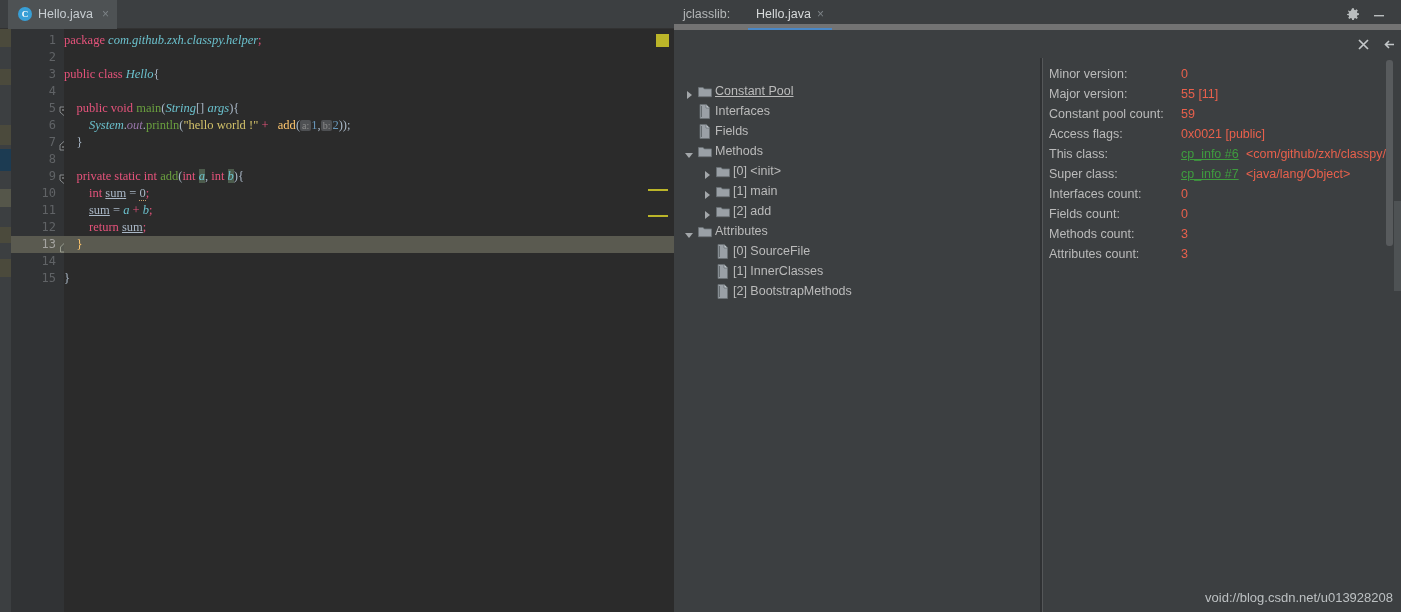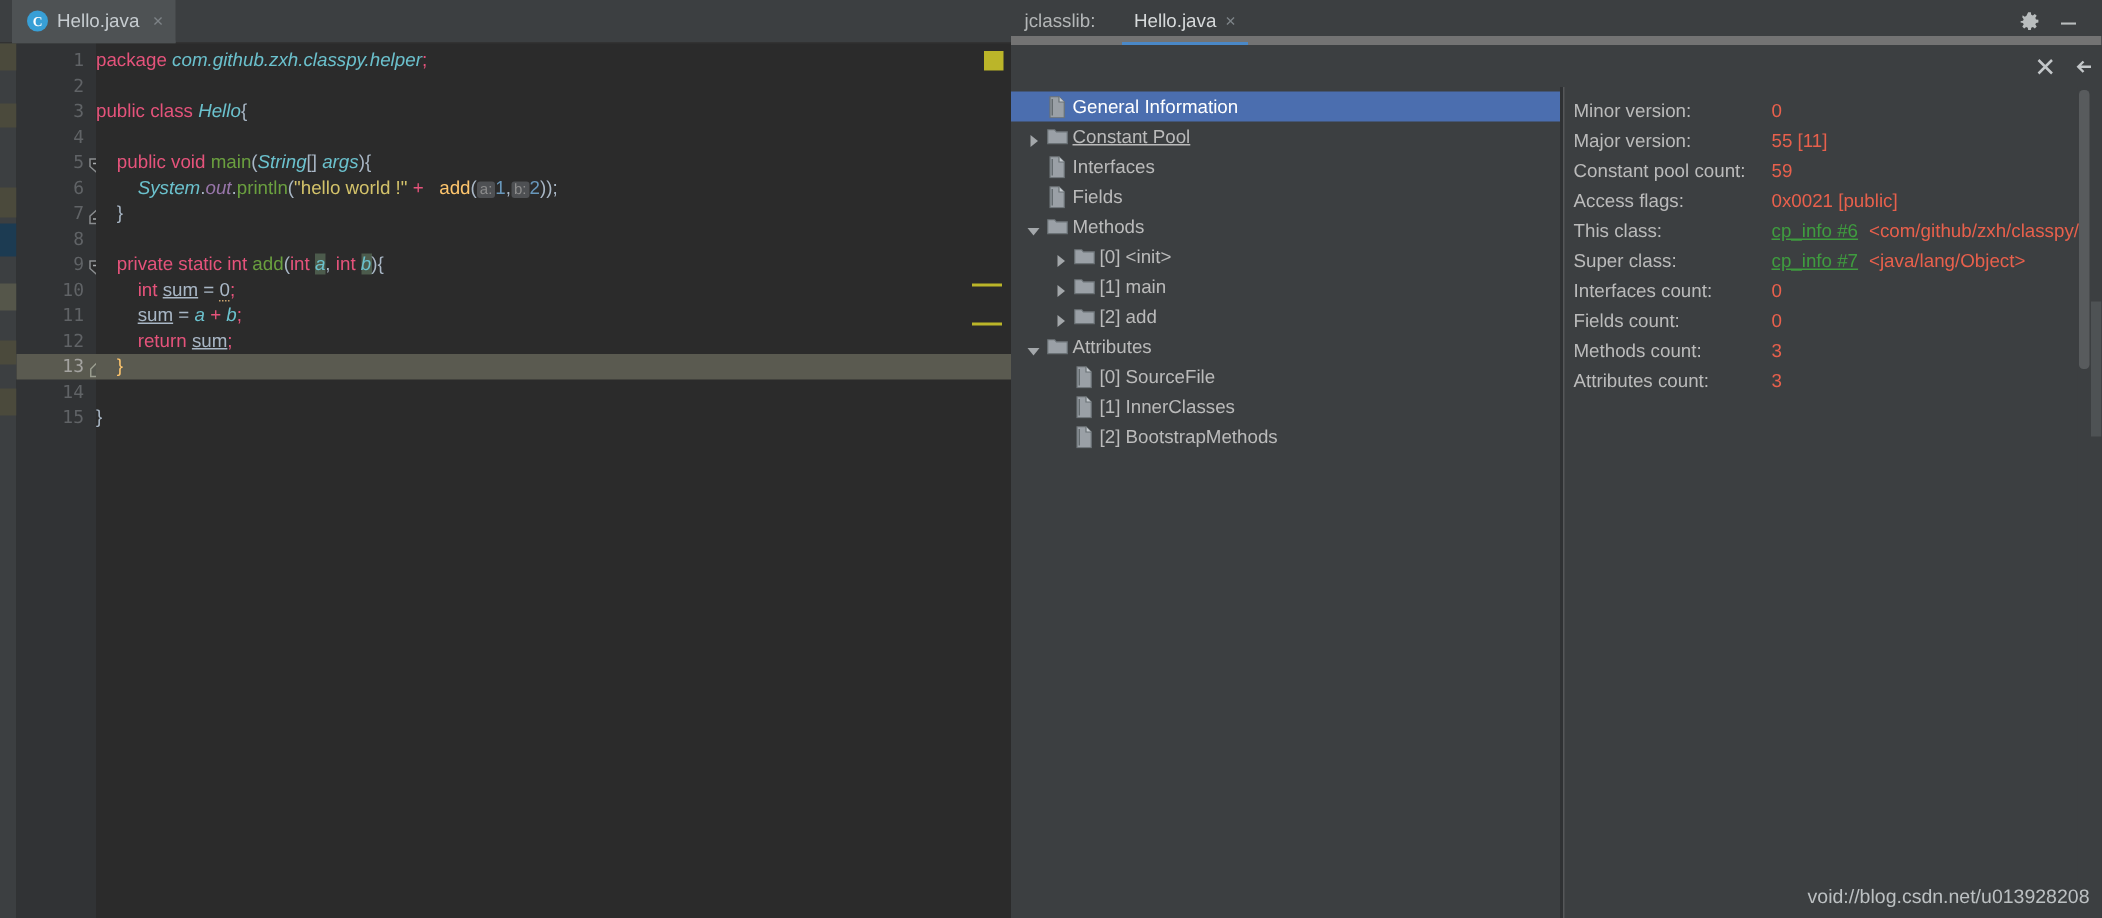--- a/index.html
+++ b/index.html
@@ -65,21 +65,21 @@
     position: absolute; left: 6px; width: 1px; background: #585b5d;
   }
   .foldbox {
     position: absolute; left: 1px; width: 11px; height: 11px;
   }
 
   
   #code {
     position: absolute; left: 64px; top: 29px; width: 578px; height: 583px;
     background: #2b2b2b;
-    font-family: Liberation Sans, sans-serif;
+    font-family: Liberation Serif, serif;
     font-size: 12.5px;
   }
   .cline {
     position: absolute; left: 0; width: 578px; height: 17px;
     line-height: 17px; white-space: pre;
   }
   .cline.hl { background: #5a5a50; }
   .pink { color: #e5537b; }
   .cy   { color: #6bc1cd; font-style: italic; }
   .pur  { color: #9876aa; font-style: italic; }
@@ -330,28 +330,20 @@
       </div>
       <div class="tb-icon" style="left:708px">
         <svg viewBox="0 0 17 17" width="17" height="17">
           <path d="M14 8.5 H3.5 M7 5 L3.5 8.5 L7 12" stroke="#c3c7c9" stroke-width="1.6" fill="none"></path>
         </svg>
       </div>
 
     </div>
 
     <div id="tree">
-        <div class="trow sel" style="top: 3px;">
-          <span class="ticon" style="left: 24px; top: 3px;"><svg width="13" height="15" viewBox="0 0 13 15">
-              <path d="M2 0.5 h6 l3.5 3.5 v10.5 h-9.5 z" fill="#9aa0a6" stroke="#6b7276" stroke-width="0.8"></path>
-              <path d="M8 0.5 v3.5 h3.5" fill="#c6cbd0" stroke="#6b7276" stroke-width="0.8"></path>
-              <path d="M3.5 2 v11" stroke="#5f666a" stroke-width="0.9"></path>
-            </svg></span>
-          <span class="tlab" style="left: 41px;">General Information</span>
-        </div>
         <div class="trow" style="top: 23px;">
           <span class="tw-arrow" style="left: 10px; top: 5px;"><svg width="10" height="10" viewBox="0 0 10 10">
               <path d="M3 1 L3 9 L8 5 Z" fill="#a3a7aa"></path>
             </svg></span>
           <span class="ticon" style="left: 24px; top: 3px;"><svg width="14" height="12" viewBox="0 0 14 12">
               <path d="M0.5 1.5 h4.6 l1.2 1.4 h7.2 v7.8 h-13 z" fill="#9aa0a6" stroke="#6b7276" stroke-width="0.8"></path>
             </svg></span>
           <span class="tlab" style="left: 41px; text-decoration: underline;">Constant Pool</span>
         </div>
         <div class="trow" style="top: 43px;">

